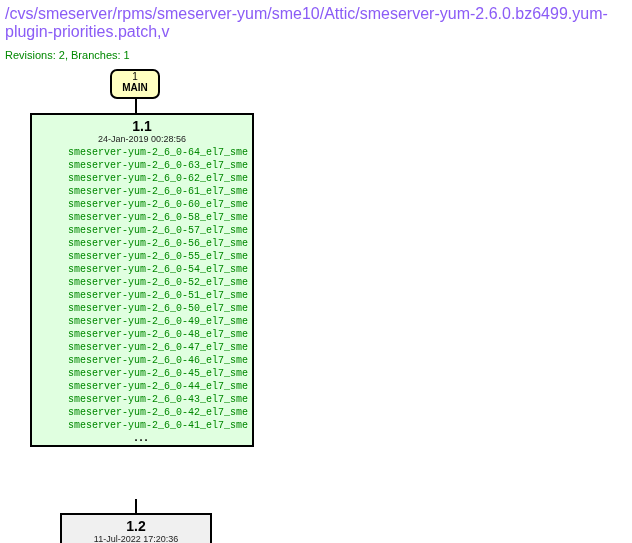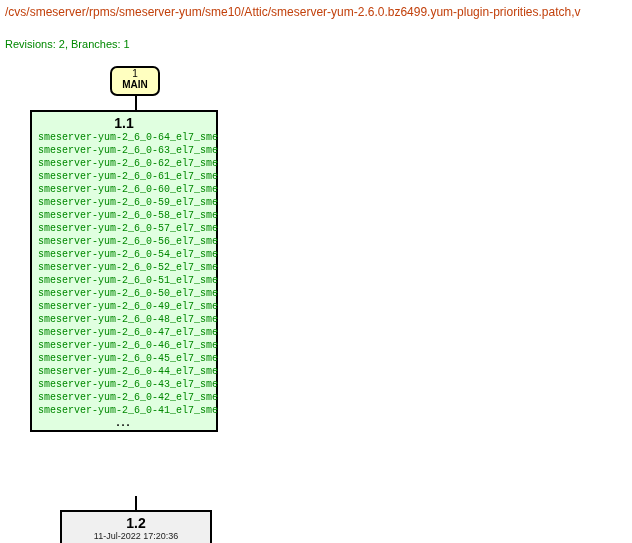--- a/index.html
+++ b/index.html
@@ -4,28 +4,28 @@
   <style>
     body {
       margin: 0;
       padding: 5px;
       font-family: Arial, sans-serif;
       font-size: 11px;
       background: #fff;
       color: #000;
     }
     .header-path {
-      color: #c2410c;
-      font-size: 12px;
-      margin-bottom: 19px;
+      color: #8b5cf6;
+      font-size: 16px;
+      margin-bottom: 8px;
     }
     .header-revinfo {
       color: #008800;
       font-size: 11px;
-      margin-bottom: 16px;
+      margin-bottom: 8px;
     }
     .graph-container {
       position: relative;
       height: 480px;
     }
     .main-box {
       position: absolute;
       left: 105px;
       top: 0;
       width: 50px;
@@ -51,40 +51,40 @@
       left: 130px;
       top: 30px;
       width: 2px;
       height: 14px;
       background: #000;
     }
     .rev-box-1 {
       position: absolute;
       left: 25px;
       top: 44px;
-      width: 188px;
+      width: 224px;
       border: 2px solid #000;
       background: #e0ffe0;
       box-sizing: border-box;
       padding: 3px 4px 2px 4px;
       text-align: center;
     }
     .rev-title {
       font-size: 14px;
       font-weight: bold;
       color: #000;
       margin-bottom: 0px;
     }
     .rev-date {
       font-size: 9px;
       color: #222;
       margin-bottom: 2px;
     }
     .tag-list {
-      text-align: center;
+      text-align: right;
       padding-left: 2px;
     }
     .tag-item {
       font-size: 10px;
       color: #008800;
       font-family: "Courier New", monospace;
       line-height: 13px;
       white-space: nowrap;
     }
     .ellipsis {
@@ -130,30 +130,31 @@
 
   <div class="main-box">
     <div class="num">1</div>
     <div class="label">MAIN</div>
   </div>
 
   <div class="vline1"></div>
 
   <div class="rev-box-1">
     <div class="rev-title">1.1</div>
+    <div class="rev-date">24-Jan-2019 00:28:56</div>
     <div class="tag-list">
       <div class="tag-item">smeserver-yum-2_6_0-64_el7_sme</div>
       <div class="tag-item">smeserver-yum-2_6_0-63_el7_sme</div>
       <div class="tag-item">smeserver-yum-2_6_0-62_el7_sme</div>
       <div class="tag-item">smeserver-yum-2_6_0-61_el7_sme</div>
       <div class="tag-item">smeserver-yum-2_6_0-60_el7_sme</div>
-      <div class="tag-item">smeserver-yum-2_6_0-59_el7_sme</div>
       <div class="tag-item">smeserver-yum-2_6_0-58_el7_sme</div>
       <div class="tag-item">smeserver-yum-2_6_0-57_el7_sme</div>
       <div class="tag-item">smeserver-yum-2_6_0-56_el7_sme</div>
+      <div class="tag-item">smeserver-yum-2_6_0-55_el7_sme</div>
       <div class="tag-item">smeserver-yum-2_6_0-54_el7_sme</div>
       <div class="tag-item">smeserver-yum-2_6_0-52_el7_sme</div>
       <div class="tag-item">smeserver-yum-2_6_0-51_el7_sme</div>
       <div class="tag-item">smeserver-yum-2_6_0-50_el7_sme</div>
       <div class="tag-item">smeserver-yum-2_6_0-49_el7_sme</div>
       <div class="tag-item">smeserver-yum-2_6_0-48_el7_sme</div>
       <div class="tag-item">smeserver-yum-2_6_0-47_el7_sme</div>
       <div class="tag-item">smeserver-yum-2_6_0-46_el7_sme</div>
       <div class="tag-item">smeserver-yum-2_6_0-45_el7_sme</div>
       <div class="tag-item">smeserver-yum-2_6_0-44_el7_sme</div>

